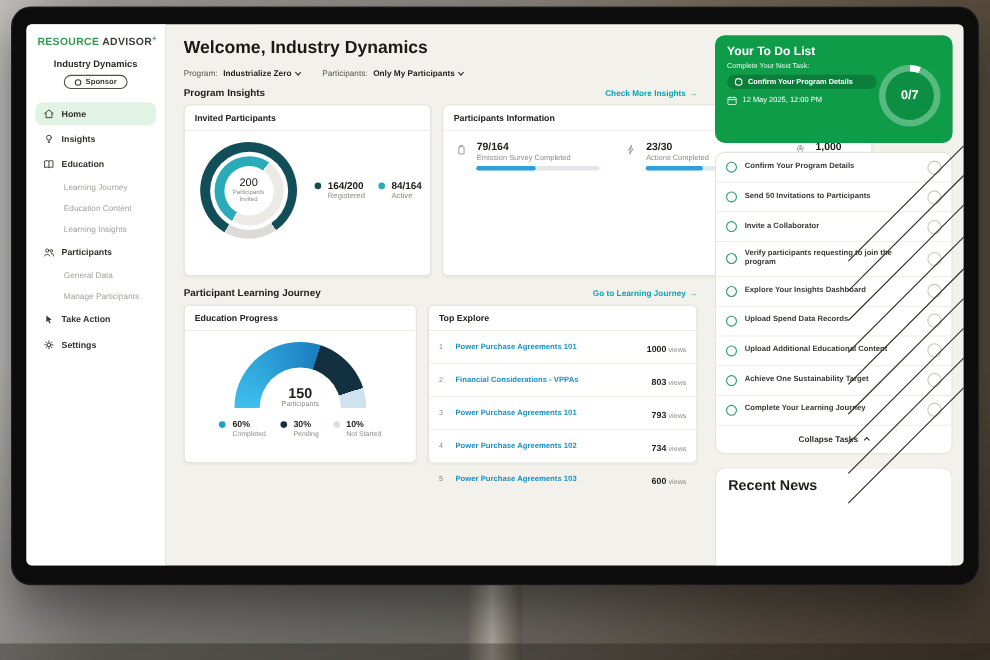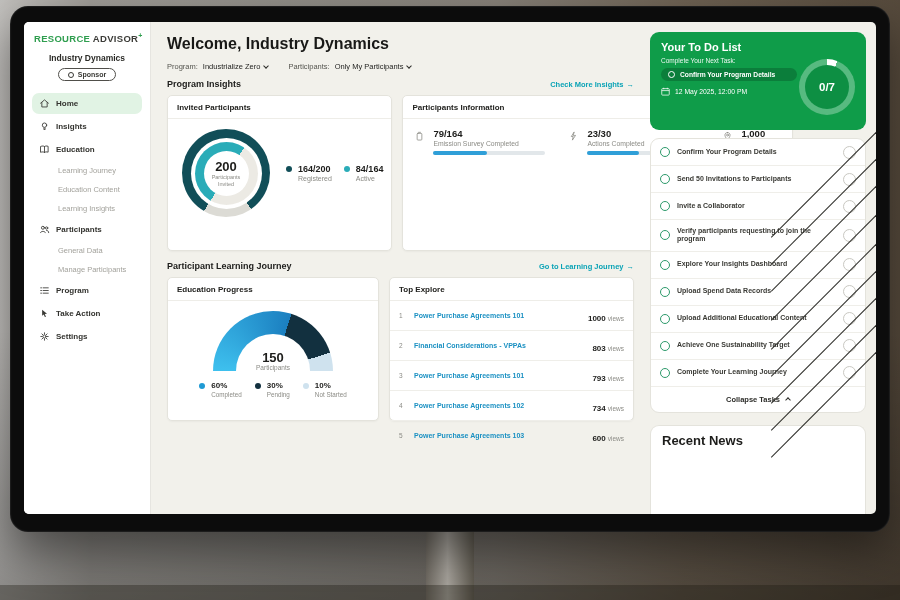--- a/index.html
+++ b/index.html
@@ -31,41 +31,41 @@
   .nav-item.active { background:#e1f3e4; }
   .nav-item.sub { padding:4px 7px 4px 26px; color:#a3a29c; font-weight:normal; font-size:7.5px; }
   .nav-item svg { width:11px; height:11px; flex:none; stroke:#3a3a36; fill:none; stroke-width:1.1; stroke-linecap:round; stroke-linejoin:round; }
 
   
   .main { flex:1; min-width:0; padding:13px 12px 0 16px; }
   .welcome { font-size:16px; font-weight:bold; color:#191917; margin-bottom:9px; }
   .filters { display:flex; gap:20px; align-items:center; margin-bottom:8px; }
   .filter { display:flex; gap:5px; align-items:center; font-size:7.5px; }
   .filter .lab { color:#55554f; }
-  .filter .val { font-weight:normal; color:#1e1e1c; display:flex; align-items:center; gap:4px; cursor:pointer; }
+  .filter .val { font-weight:bold; color:#1e1e1c; display:flex; align-items:center; gap:4px; cursor:pointer; }
   .chev { width:4px; height:4px; border-right:1.2px solid #2a2a26; border-bottom:1.2px solid #2a2a26; display:inline-block; }
   .chev.down { transform:rotate(45deg); margin-top:-2px; }
   .chev.up { transform:rotate(-135deg); margin-top:2px; }
   .chev.right { transform:rotate(-45deg); margin-left:-1px; }
 
   .section-row { display:flex; justify-content:space-between; align-items:center; margin:6px 0 6px; }
   .section-title { font-size:9px; font-weight:bold; color:#1d1d1b; }
   .section-link { font-size:7.5px; font-weight:bold; color:#0aa3b6; display:flex; gap:3px; align-items:center; cursor:pointer; }
 
   .cards { display:flex; gap:10px; }
   .card { background:#fff; border:1px solid #e4e3dc; border-radius:5px; box-shadow:0 1px 2px rgba(0,0,0,.04); }
   .card-title { font-size:8px; font-weight:bold; color:#22221f; padding:7px 9px 6px; border-bottom:1px solid #eeede8; }
 
   .card-invited { width:252px; height:156px; }
   .donut-body { display:flex; align-items:center; gap:16px; padding:10px 8px 10px 14px; }
   .donut { width:88px; height:88px; border-radius:50%; display:flex; align-items:center; justify-content:center; flex:none; }
   .donut-mid { width:71px; height:71px; background:#fff; border-radius:50%; display:flex; align-items:center; justify-content:center; }
   .donut-inner { width:63px; height:63px; border-radius:50%; display:flex; align-items:center; justify-content:center; }
   .donut-hole { width:45px; height:45px; background:#fff; border-radius:50%; display:flex; flex-direction:column; align-items:center; justify-content:center; text-align:center; }
-  .donut-value { font-size:13px; font-weight:bold; color:#1d1d1b; }
+  .donut-value { font-size:10px; font-weight:normal; color:#1d1d1b; }
   .donut-label { font-size:5.5px; color:#8b8b85; line-height:1.15; width:38px; }
   .legend-v { display:flex; flex-direction:row; gap:12px; }
   .legend-item { display:flex; gap:6px; align-items:flex-start; }
   .dot { width:6px; height:6px; border-radius:50%; margin-top:2px; flex:none; }
   .legend-value { font-size:9px; font-weight:bold; color:#1d1d1b; }
   .legend-label { font-size:7px; color:#8b8b85; margin-top:1px; }
 
   .card-info { flex:1; height:156px; }
   .stats { padding:9px 11px; display:flex; flex-direction:row; gap:23px; }
   .stat { display:flex; gap:8px; align-items:flex-start; }
@@ -174,26 +174,20 @@
                 <circle cx="9.7" cy="5.1" r="1.5"></circle>
                 <path d="M9.7 8.2 C11.6 8.2 12.3 9.5 12.3 11"></path>
               </svg>
             <span>Participants</span>
           </div>
           <div class="nav-item sub">
             <span>General Data</span>
           </div>
           <div class="nav-item sub">
             <span>Manage Participants</span>
-          </div>
-          <div class="nav-item">
-            <svg viewBox="0 0 14 14">
-                <path d="M2.2 3.6 h1 M5.2 3.6 h6.6 M2.2 7 h1 M5.2 7 h6.6 M2.2 10.4 h1 M5.2 10.4 h6.6"></path>
-              </svg>
-            <span>Program</span>
           </div>
           <div class="nav-item">
             <svg viewBox="0 0 14 14">
                 <path d="M4 2.2 L10.2 7.2 L7.3 7.7 L8.9 11 L7.5 11.6 L6 8.3 L4 10 Z" fill="#3a3a36" stroke="none"></path>
               </svg>
             <span>Take Action</span>
           </div>
           <div class="nav-item">
             <svg viewBox="0 0 14 14">
                 <circle cx="7" cy="7" r="2"></circle>

